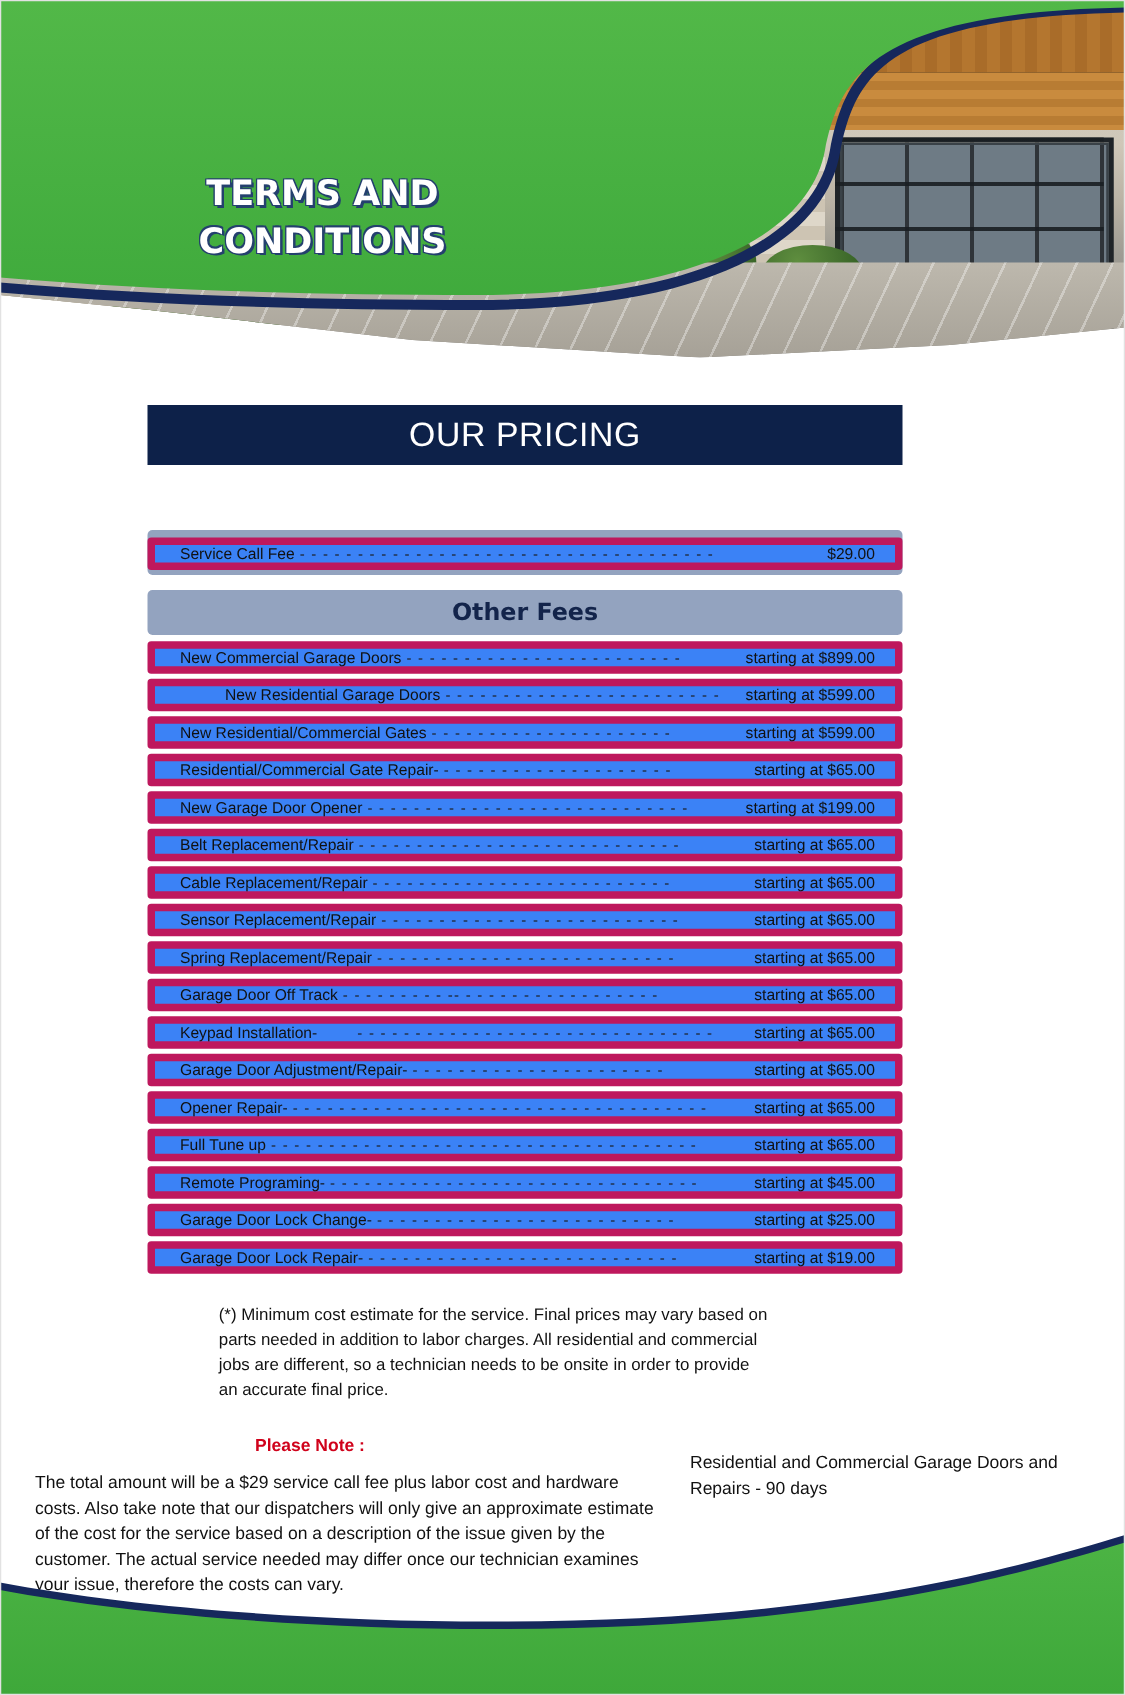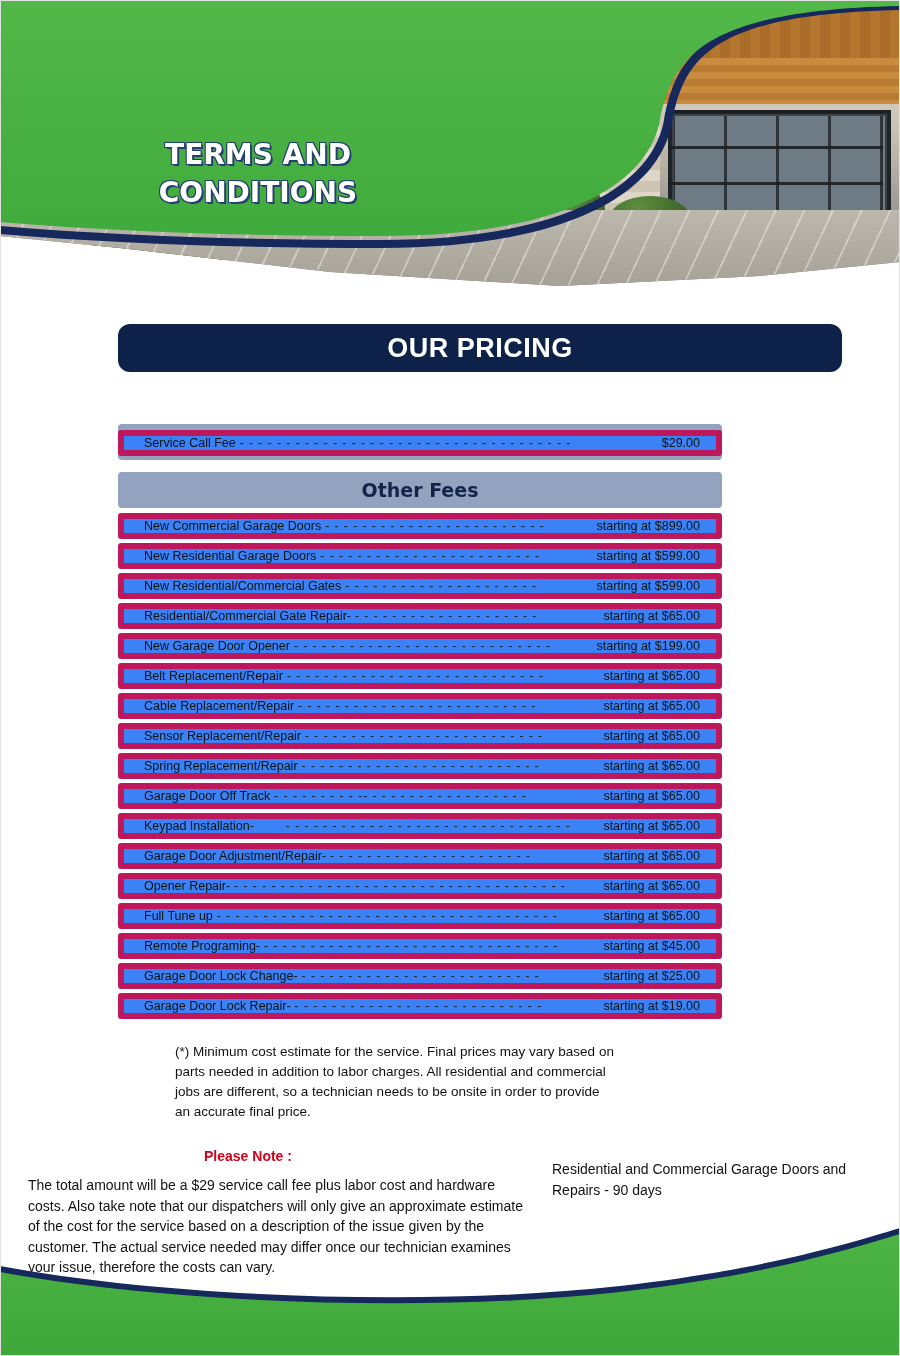--- a/index.html
+++ b/index.html
@@ -150,29 +150,29 @@
     line-height: 38px;
     text-shadow: 2px 2px 0 #24406e, -1px -1px 0 #24406e, 1px -1px 0 #24406e, -1px 1px 0 #24406e;
     font-family: "DejaVu Sans", sans-serif;
     margin-top: 32px;
   }
 
   
   .pricing-banner {
     position: absolute;
     left: 118px; top: 324px;
-    width: 724px; height: 48px;
+    width: 604px; height: 48px;
     background: #0d2149;
-    border-radius: 12px;
+    border-radius: 0;
     display: flex;
     align-items: center;
     justify-content: center;
     color: #ffffff;
     font-size: 27px;
-    font-weight: bold;
+    font-weight: normal;
     letter-spacing: 0.5px;
   }
 
   .section-head {
     position: absolute;
     left: 118px;
     width: 604px; height: 36px;
     background: #93a3bf;
     border-radius: 4px;
     display: flex;
@@ -325,21 +325,21 @@
   <span class="val">$29.00</span>
 </div>
 
 <div class="section-head head-other">Other Fees</div>
 
 <div class="row" style="top:513px;">
   <span class="lbl">New Commercial Garage Doors</span>
   <span class="lead">- - - - - - - - - - - - - - - - - - - - - - - -</span>
   <span class="val">starting at $899.00</span>
 </div>
-<div class="row" style="top:543px;">
+<div class="row" style="top:543px;padding-left:36px;">
   <span class="lbl">New Residential Garage Doors</span>
   <span class="lead">- - - - - - - - - - - - - - - - - - - - - - - -</span>
   <span class="val">starting at $599.00</span>
 </div>
 <div class="row" style="top:573px;">
   <span class="lbl">New Residential/Commercial Gates</span>
   <span class="lead">- - - - - - - - - - - - - - - - - - - - -</span>
   <span class="val">starting at $599.00</span>
 </div>
 <div class="row" style="top:603px;">

